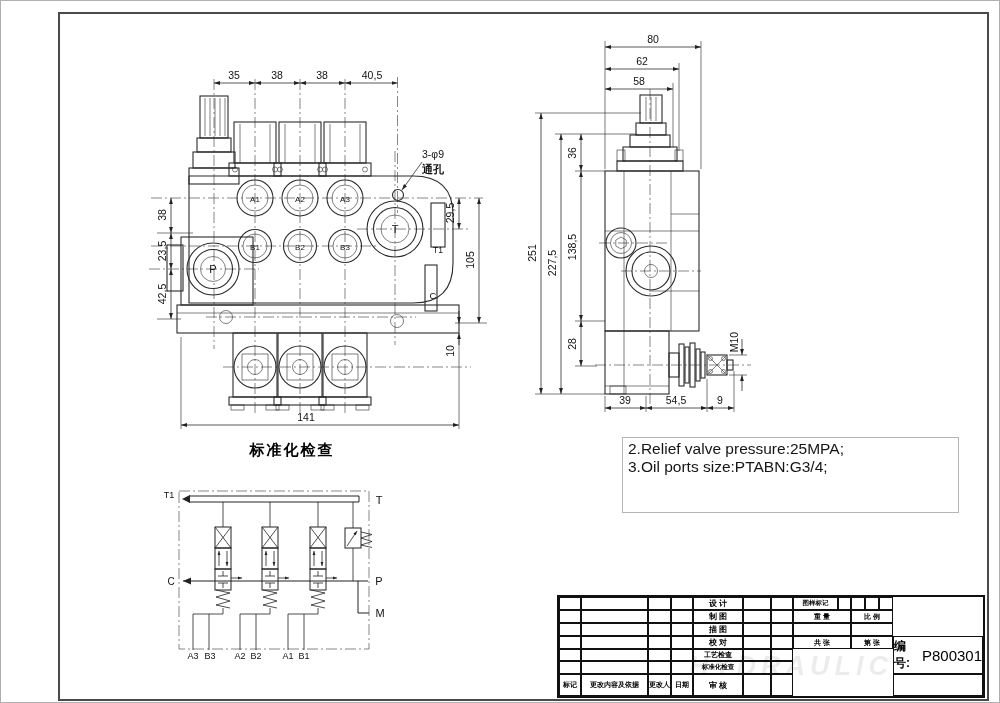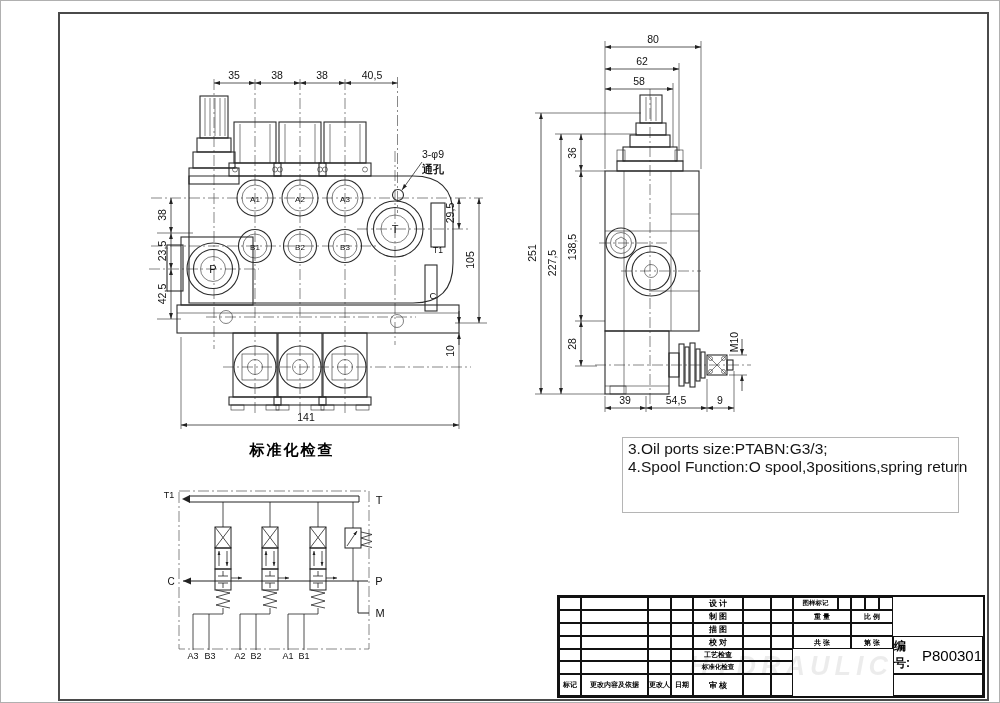--- a/index.html
+++ b/index.html
@@ -383,22 +383,22 @@
         <text class="pt" x="255" y="658" style="font-size:9px">B2</text>
         <text class="pt" x="287" y="658" style="font-size:9px">A1</text>
         <text class="pt" x="303" y="658" style="font-size:9px">B1</text>
       </g>
     </g>
   </svg>
 
   <div id="caption">标准化检查</div>
 
   <div id="specs">
-    <div>3.Oil ports size:PTABN:G3/3;</div>
-    <div>4.Spool Function:O spool,3positions,spring return</div>
+    <div>2.Relief valve pressure:25MPA;</div>
+    <div>3.Oil ports size:PTABN:G3/4;</div>
   </div>
 
   <div id="tb">
 
     <div class="tc" style="grid-area:1/1"></div>
     <div class="tc" style="grid-area:1/2"></div>
     <div class="tc" style="grid-area:1/3"></div>
     <div class="tc" style="grid-area:1/4"></div>
     <div class="tc" style="grid-area:1/5">设 计</div>
     <div class="tc" style="grid-area:1/6"></div>

